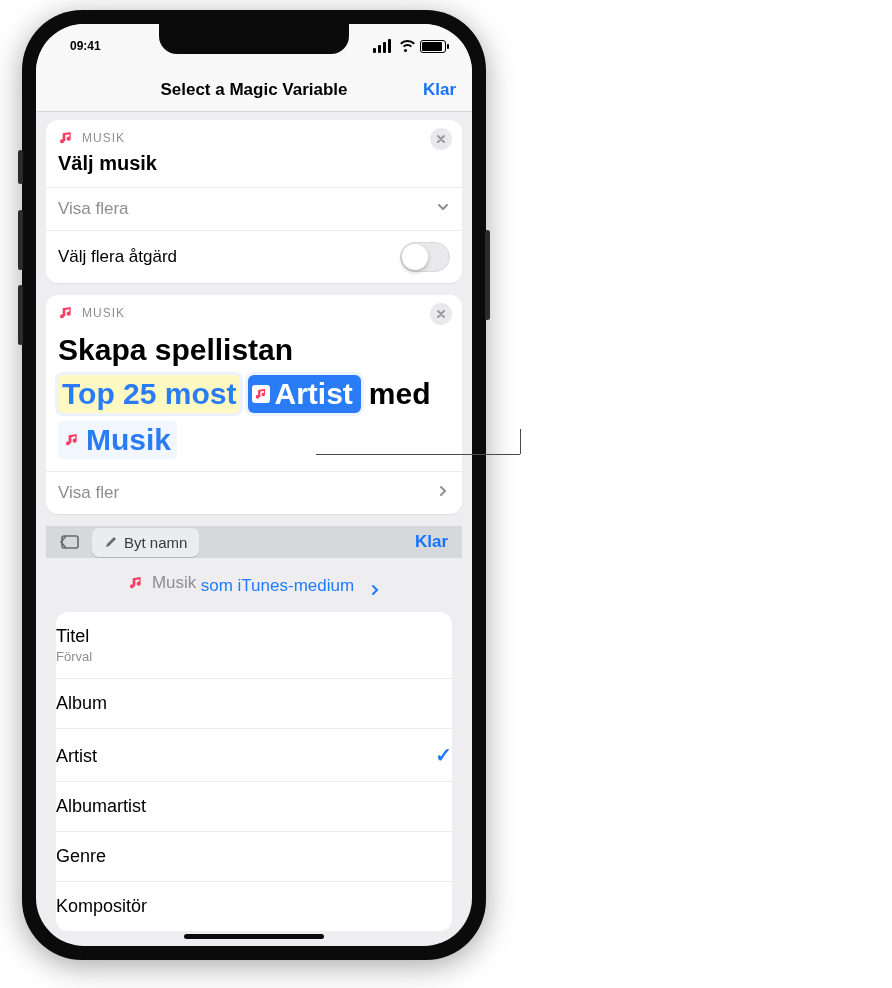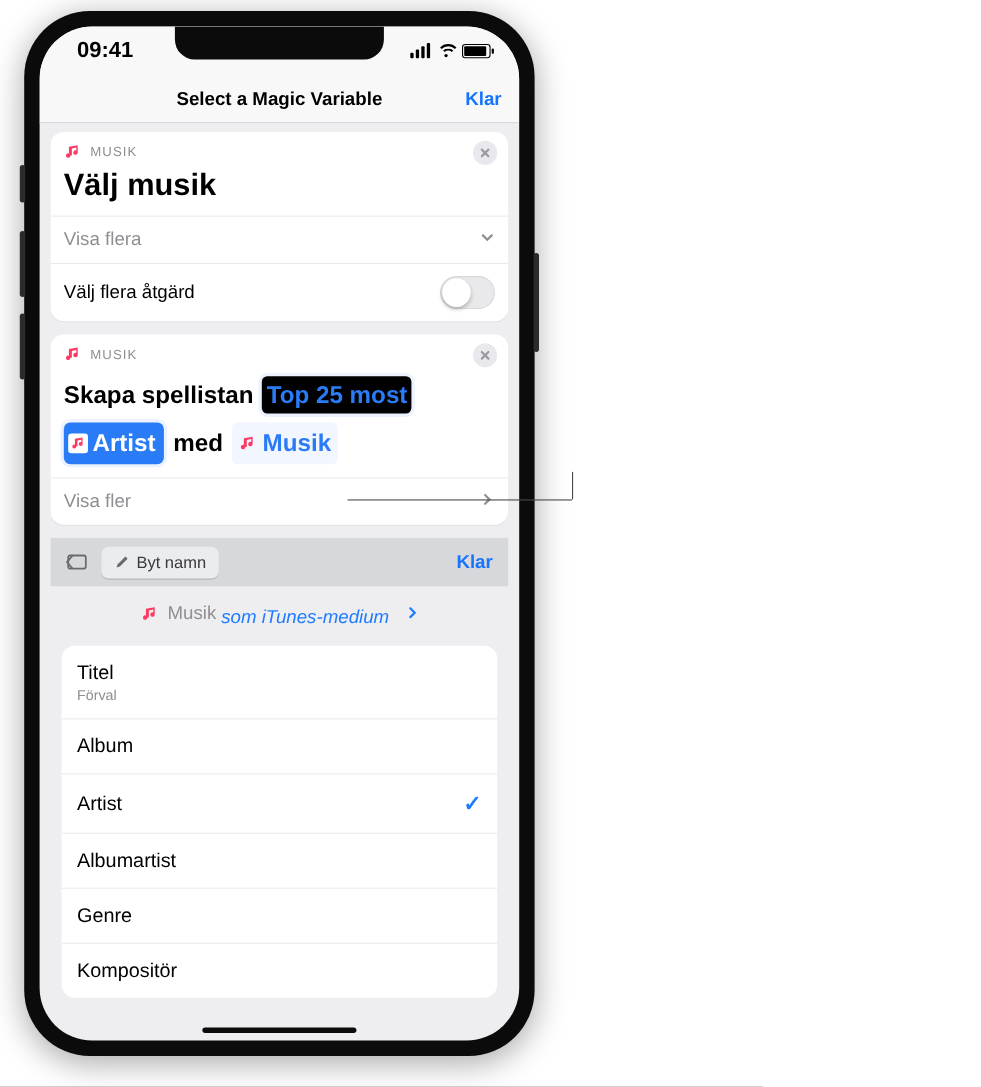--- a/index.html
+++ b/index.html
@@ -32,21 +32,21 @@
     position: relative;
   }
   .notch {
     position:absolute; top:0; left:50%; transform:translateX(-50%);
     width:190px; height:30px; background:#0b0b0c;
     border-bottom-left-radius:18px; border-bottom-right-radius:18px;
     z-index:50;
   }
   .status-bar {
     height:44px; display:flex; align-items:center; justify-content:space-between;
-    padding:0 26px 0 34px; font-size:20px; font-weight:600; background:#f8f8f9;
+    padding:0 26px 0 34px; font-size:12px; font-weight:600; background:#f8f8f9;
   }
   .status-right { display:flex; align-items:center; gap:6px; }
   .sig-bars { display:flex; gap:2px; align-items:flex-end; }
   .sig-bars span { width:3px; background:#000; border-radius:1px; display:block; }
   .sig-bars span:nth-child(1){height:5px}
   .sig-bars span:nth-child(2){height:8px}
   .sig-bars span:nth-child(3){height:11px}
   .sig-bars span:nth-child(4){height:14px}
   .wifi { width:17px; height:12px; position:relative; }
   .wifi::before,.wifi::after{content:"";position:absolute;border:2px solid #000;border-radius:50%;border-bottom-color:transparent;border-left-color:transparent;border-right-color:transparent;}
@@ -71,70 +71,70 @@
     display:flex; align-items:center; padding:10px 12px 4px 12px; gap:8px; position:relative;
   }
   .music-icon { width:16px;height:16px; }
   .music-icon svg{width:100%;height:100%;}
   .card-cat { font-size:12px; letter-spacing:1px; color:#8e8e93; text-transform:uppercase; }
   .close-chip {
     position:absolute; right:10px; top:8px; width:22px;height:22px;
     background:#e9e9ed;border-radius:50%;display:flex;align-items:center;justify-content:center;
   }
   .close-chip svg{width:10px;height:10px;}
-  .card-title { font-size:28px; font-weight:700; padding:2px 12px 12px 12px; }
+  .card-title { font-size:20px; font-weight:700; padding:2px 12px 12px 12px; }
   .card-row {
     display:flex;align-items:center;justify-content:space-between;
     padding:11px 12px; border-top:1px solid #eceaee;
     font-size:17px;color:#8e8e93;
   }
   .card-row .lbl{ color:#8e8e93; }
   .card-row.black .lbl{ color:#000; }
   .chev{width:14px;height:14px;}
   .switch {
     width:50px;height:30px;border-radius:15px;background:#e9e9eb;position:relative;
     border:1px solid #d9d9dc;
   }
   .switch::after{content:"";position:absolute;left:1px;top:1px;width:26px;height:26px;background:#fff;border-radius:50%;box-shadow:0 2px 4px rgba(0,0,0,.25);}
   .compose {
-    padding:8px 12px 12px 12px; font-size:22px; font-weight:700; line-height:34px;
+    padding:8px 12px 12px 12px; font-size:30px; font-weight:700; line-height:34px;
     display:flex; flex-wrap:wrap; align-content:flex-start; gap:8px 8px;
   }
   .compose span{display:inline-flex;align-items:center;}
   .tok-plain{color:#000;}
   .tok-link{color:#2a7cf6;font-weight:700;}
-  .hl-token{ background:#000000; border-radius:5px; padding:0 4px; box-shadow:0 0 0 3px #ecf3ff; }
+  .hl-token{ background:#fef9c3; border-radius:5px; padding:0 4px; box-shadow:0 0 0 3px #ecf3ff; }
   .pill {
     background:#2a7cf6;color:#fff;border-radius:6px;padding:2px 8px 2px 4px;
     font-weight:700;display:inline-flex;align-items:center;gap:4px;
   }
   .pill .mi{width:18px;height:18px;background:#fff;border-radius:3px;display:inline-flex;align-items:center;justify-content:center;}
   .var-chip {
     display:inline-flex;align-items:center;gap:6px;background:#f2f6ff;border-radius:5px;
     padding:2px 6px;color:#2a7cf6;font-weight:700;
   }
   .kb-toolbar {
     margin-top:2px;background:#d7d8dc;display:flex;align-items:center;gap:8px;
-    padding:6px 8px; height:44px;
+    padding:6px 8px; height:32px;
   }
   .kb-back{ width:30px; display:flex;align-items:center;justify-content:center;}
   .kb-btn {
     background:#ebecef;border-radius:7px;padding:6px 12px;font-size:15px;color:#3a3a3c;
     display:inline-flex;align-items:center;gap:6px;box-shadow:0 1px 0 rgba(0,0,0,.15);
   }
   .kb-done{ margin-left:auto;color:#1575ff;font-weight:600;font-size:17px;padding:0 6px;}
   .var-info{ text-align:center;padding:14px 0 6px 0; }
   .var-info .line1{ display:inline-flex;align-items:center;gap:8px;font-size:17px;color:#8e8e93; }
-  .var-info .line2{ color:#1f7bff;font-size:17px;margin-top:4px;font-weight:500;display:inline-flex;align-items:flex-start;gap:16px;font-style:italic;}
+  .var-info .line2{ color:#1f7bff;font-size:17px;margin-top:4px;font-weight:500;display:inline-flex;align-items:flex-end;gap:16px;}
   .list {
     margin:10px 10px 0 10px;background:#fff;border-radius:12px;overflow:hidden;
   }
   .list-row {
-    padding:14px 14px;border-bottom:1px solid #eceaee;font-size:18px;color:#000;
-    display:flex;align-items:center;justify-content:space-between;
+    padding:14px 0;border-bottom:1px solid #eceaee;font-size:18px;color:#000;
+    display:flex;align-items:flex-end;justify-content:space-between;
   }
   .list-row .sub{display:block;font-size:13px;color:#8e8e93;margin-top:2px;}
   .check{color:#1f7bff;font-size:20px;font-weight:700;}
   .home-ind{position:absolute;bottom:7px;left:50%;transform:translateX(-50%);width:140px;height:5px;background:#0b0b0c;border-radius:3px;}
   .callout-line{
     position:absolute; top:454px; left:316px; width:204px; height:1px; background:#4a4a4a;
     z-index:200;
   }
   .callout-line::after{content:"";position:absolute;right:-1px;top:-25px;width:1px;height:25px;background:#4a4a4a;}
   .badge-mini-music{width:16px;height:16px;display:inline-flex;}

